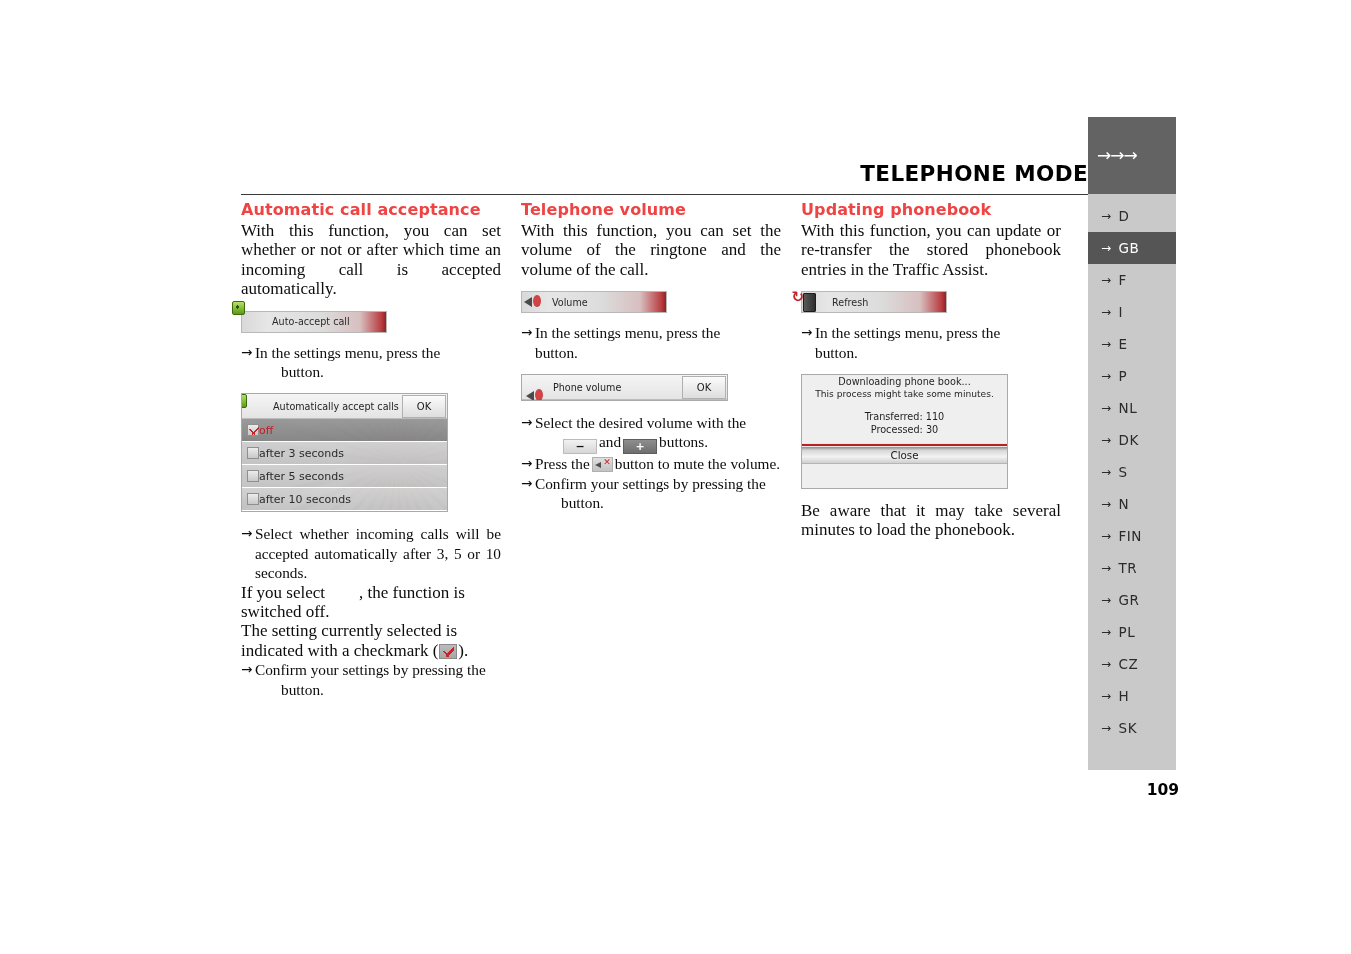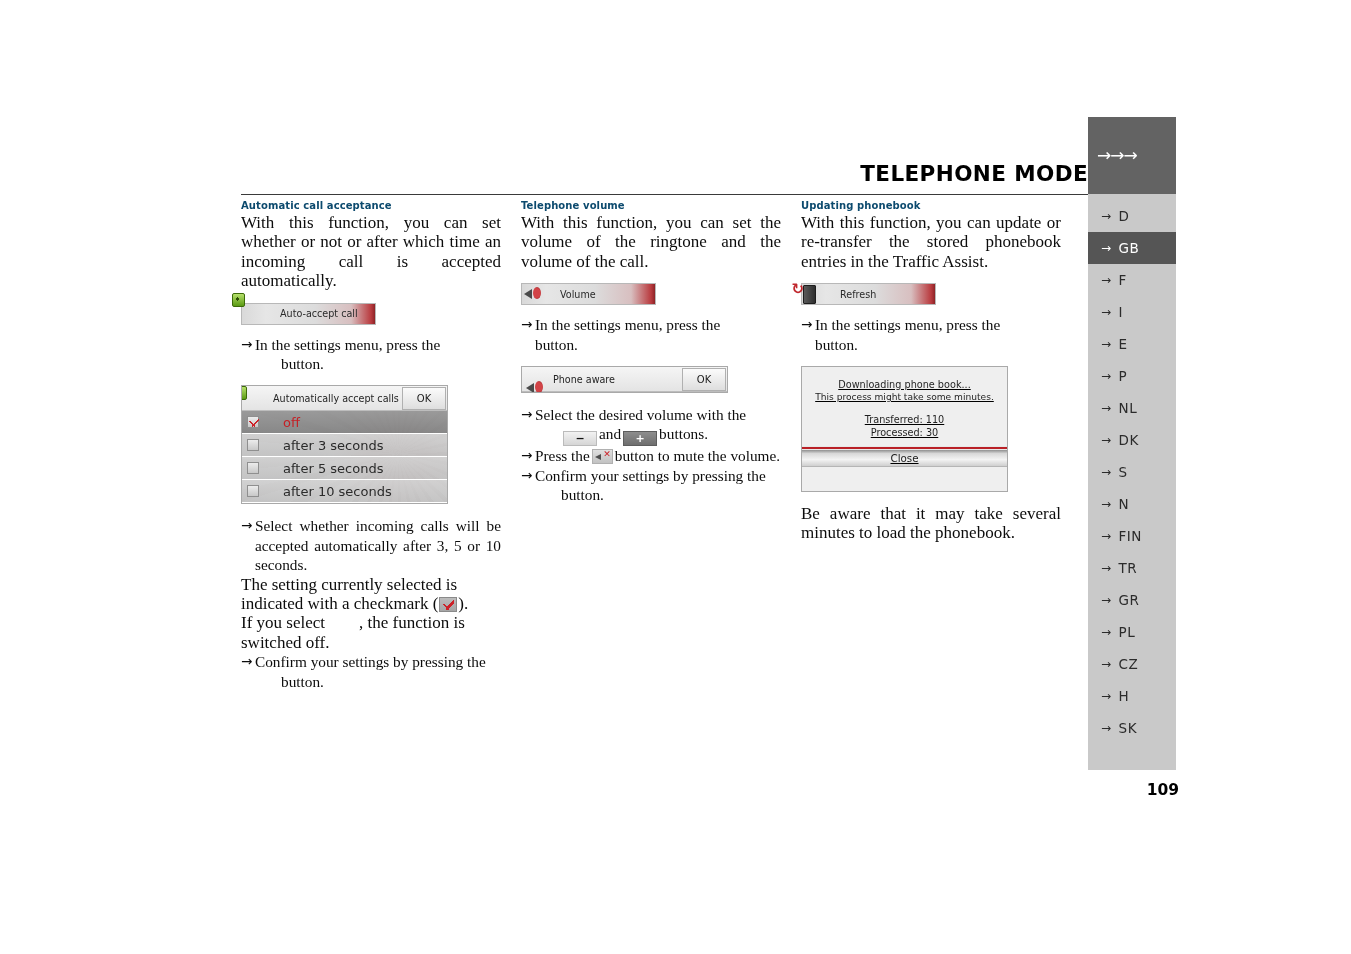--- a/index.html
+++ b/index.html
@@ -107,23 +107,23 @@
     width: 830px;
     display: flex;
     gap: 0;
   }
   .col { width: 260px; }
   .col + .col { margin-left: 20px; }
 
   h2.sec-title {
     margin: 0 0 2px 0;
     font-family: "DejaVu Sans", sans-serif;
-    font-size: 10px;
+    font-size: 16px;
     font-weight: bold;
-    color: #0c4a6e;
+    color: #ef4444;
     letter-spacing: 0.1px;
   }
   p.body {
     margin: 0;
     font-family: "Liberation Serif", serif;
     font-size: 17px;
     line-height: 19.4px;
     color: #0c0c0c;
     text-align: justify;
     hyphens: manual;
@@ -153,29 +153,28 @@
   .indent-line {
     display: block;
     padding-left: 26px;
     text-align: left;
   }
 
   
   .ui-bar {
     position: relative;
     height: 22px;
-    width: 135px;
+    width: 146px;
     background: linear-gradient(to right,
         #d9d9d9 0%, #e6e6e6 18%, #dcdcdc 55%,
         #d8bfc0 82%, #b93b3f 97%, #8d2326 100%);
     border: 1px solid #b8b8b8;
     display: flex;
     align-items: center;
     margin: 12px 0 10px 0;
-    gap: 8px;
   }
   .ui-bar .icn {
     width: 22px; height: 18px;
     margin-left: 1px;
     flex: 0 0 auto;
     position: relative;
   }
   .ui-bar .lbl {
     font-family: "DejaVu Sans", sans-serif;
     font-size: 9.6px;
@@ -353,23 +352,23 @@
   .list-row.sel .cbx:after {
     content: "";
     position: absolute;
     left: 1px; top: 1px;
     width: 10px; height: 9px;
     background:
       linear-gradient(45deg, transparent 46%, #cc2229 46% 62%, transparent 62%) no-repeat 0 3px / 6px 6px,
       linear-gradient(-45deg, transparent 42%, #cc2229 42% 58%, transparent 58%) no-repeat 3px 0 / 8px 9px;
   }
   .list-row .rlbl {
-    font-size: 13px;
+    font-size: 11px;
     color: #2b2b2b;
-    margin-left: 24px;
+    margin-left: 0;
   }
   .list-row.sel .rlbl { color: #c42026; }
 
   
   .dlg-vol { width: 207px; }
   .vol-body {
     position: relative;
     z-index: 2;
     background: linear-gradient(to bottom,#f2f2f2,#e9e9e9);
     padding: 2px 4px 5px 4px;
@@ -432,22 +431,21 @@
     font-family: "DejaVu Sans", sans-serif;
     line-height: 1;
   }
 
   
   .dlg-dl {
     width: 207px;
     border: 1px solid #a9a9a9;
     background: #efefef;
     font-family: "DejaVu Sans", sans-serif;
-    padding: 11px 6px 6px 6px;
-    text-decoration: underline;
+    padding: 0 6px 6px 6px;
   }
   .dl-line {
     text-align: center;
     font-size: 9.7px;
     color: #1f1f1f;
     line-height: 13px;
   }
   .dl-line.small { font-size: 9.1px; }
   .dl-gap { height: 9px; }
   .dl-progress {
@@ -661,25 +659,25 @@
       </div>
 
       <ul class="steps">
         <li>
           <span class="ar">→</span>
           <span>Select whether incoming calls will be accepted automatically after 3, 5 or 10 seconds.</span>
         </li>
       </ul>
 
       <p class="body nojust">
+        <span>If you select</span><span class="gapword"></span><span>, the function is switched off.</span>
+      </p>
+
+      <p class="body nojust">
         <span>The setting currently selected is indicated with a checkmark (</span><span class="inline-chk"></span><span>).</span>
-      </p>
-
-      <p class="body nojust">
-        <span>If you select</span><span class="gapword"></span><span>, the function is switched off.</span>
       </p>
 
       <ul class="steps">
         <li>
           <span class="ar">→</span>
           <span>Confirm your settings by pressing the</span>
           <span class="indent-line">button.</span>
         </li>
       </ul>
     </div>
@@ -697,21 +695,21 @@
         <li class="nojust">
           <span class="ar">→</span>
           <span>In the settings menu, press the</span>
           <span class="indent-line" style="padding-left:0;">button.</span>
         </li>
       </ul>
 
       <div class="dlg dlg-vol" style="margin:12px 0 12px 0;">
         <div class="dlg-titlebar">
           <span class="icn"><span class="ic-speaker"></span></span>
-          <span class="dlg-title-text">Phone aware</span>
+          <span class="dlg-title-text">Phone volume</span>
           <span class="ok-btn">OK</span>
         </div>
       </div>
 
       <ul class="steps">
         <li>
           <span class="ar">→</span>
           <span>Select the desired volume with the</span>
           <span class="indent-line"><span class="inline-btn minus">−</span><span>and</span><span class="inline-btn plus">+</span><span>buttons.</span></span>
         </li>

